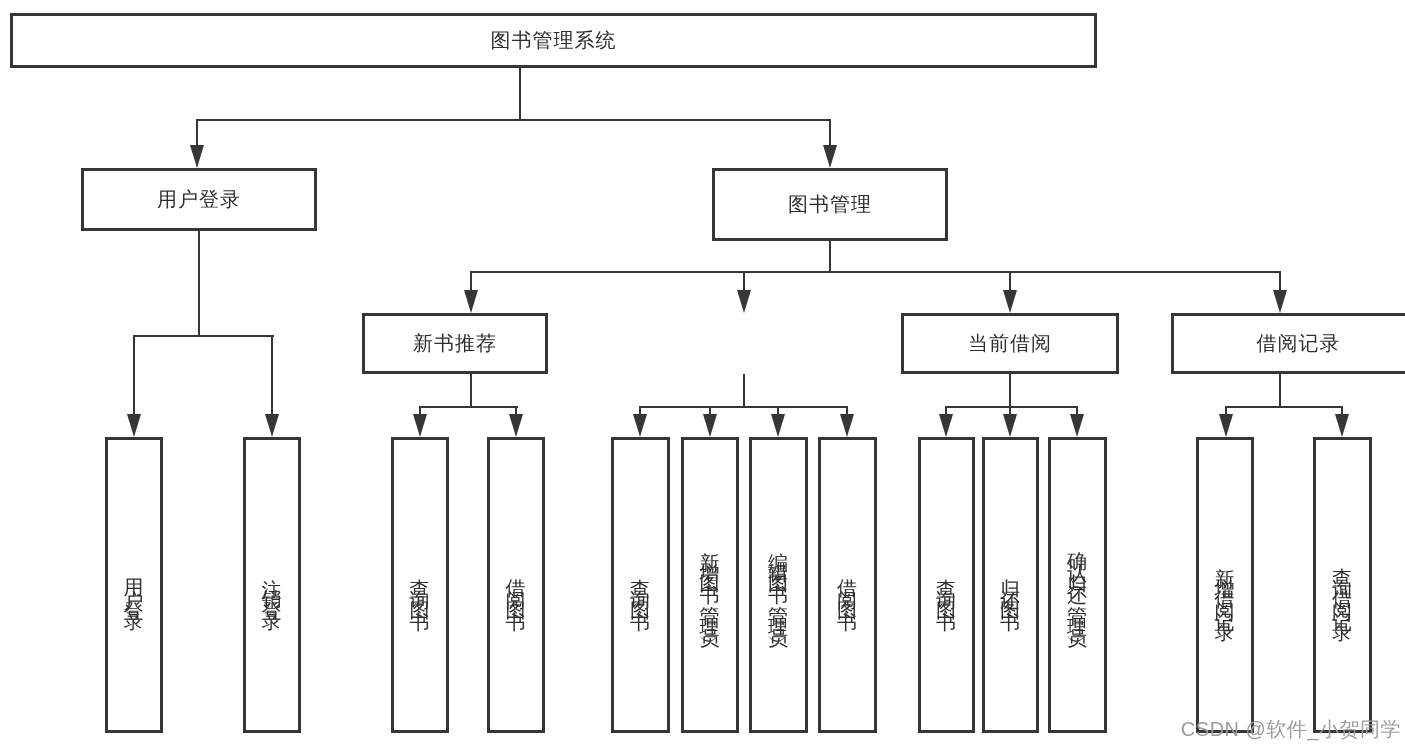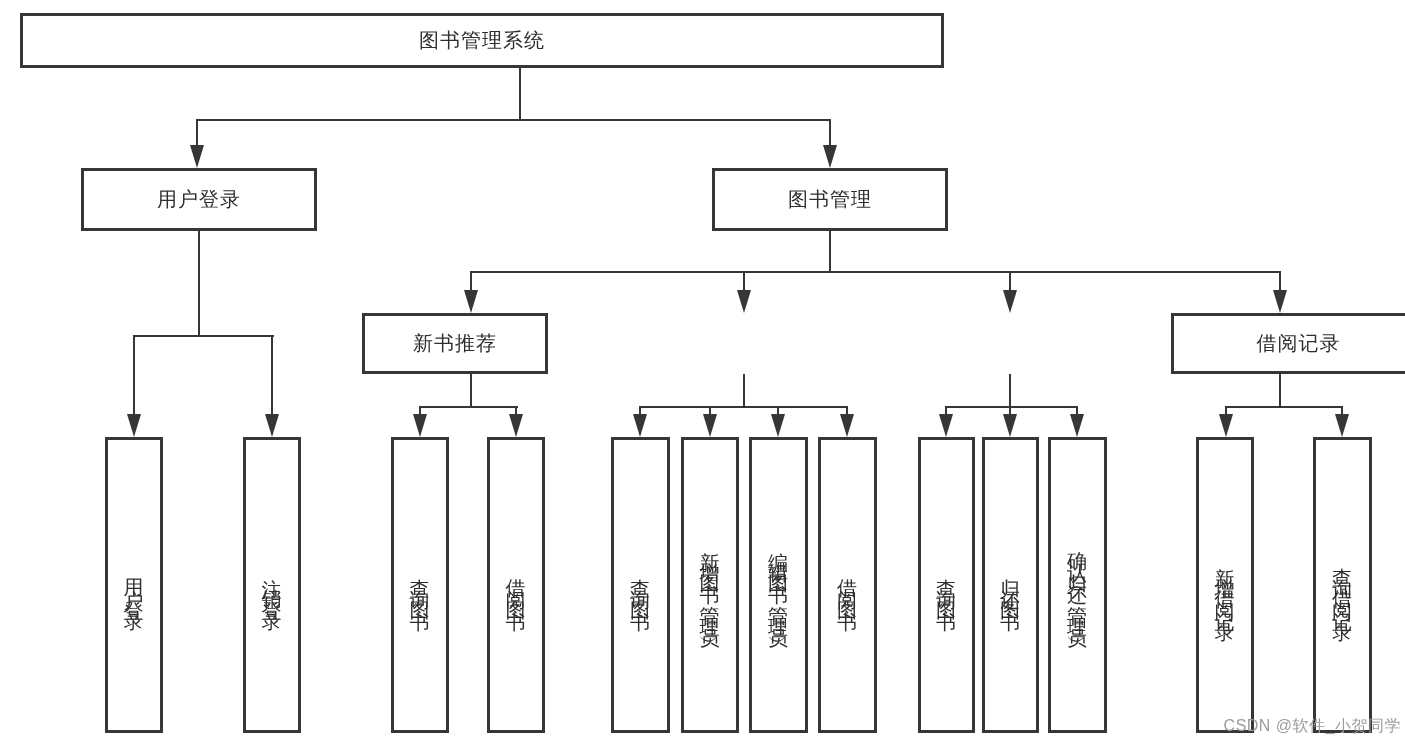--- a/index.html
+++ b/index.html
@@ -44,21 +44,21 @@
     position: absolute;
     width: 0; height: 0;
     border-left: 7px solid transparent;
     border-right: 7px solid transparent;
     border-top: 23px solid var(--line);
   }
   .watermark {
     position: absolute;
     top: 716px;
     right: 4px;
-    font-size: 16px;
+    font-size: 20px;
     color: var(--watermark);
     letter-spacing: 0.5px;
     white-space: nowrap;
   }
 </style>
 </head>
 <body>
 
 <div class="canvas">
 
@@ -114,33 +114,36 @@
   <div class="arrow" style="left:1003px;top:414px"></div>
   <div class="arrow" style="left:1070px;top:414px"></div>
 
   <div class="vl" style="left:1279px;top:374px;height:33px"></div>
   <div class="hl" style="left:1225px;top:406px;width:118px"></div>
   <div class="vl" style="left:1225px;top:406px;height:12px"></div>
   <div class="vl" style="left:1341px;top:406px;height:12px"></div>
   <div class="arrow" style="left:1219px;top:414px"></div>
   <div class="arrow" style="left:1335px;top:414px"></div>
 
-  <div class="box hbox" style="left:20px;top:13px;width:924px;height:55px">
+  <div class="box hbox" style="left:10px;top:13px;width:1087px;height:55px">
     <span>图书管理系统</span>
   </div>
 
   <div class="box hbox" style="left:81px;top:168px;width:236px;height:63px">
     <span>用户登录</span>
   </div>
-  <div class="box hbox" style="left:712px;top:168px;width:236px;height:63px">
+  <div class="box hbox" style="left:712px;top:168px;width:236px;height:73px">
     <span>图书管理</span>
   </div>
 
   <div class="box hbox" style="left:362px;top:313px;width:186px;height:61px">
     <span>新书推荐</span>
+  </div>
+  <div class="box hbox" style="left:901px;top:313px;width:218px;height:61px">
+    <span>当前借阅</span>
   </div>
   <div class="box hbox" style="left:1171px;top:313px;width:255px;height:61px">
     <span>借阅记录</span>
   </div>
 
   <div class="box leaf" style="left:105px;top:437px;width:58px;height:296px">
     <span class="vtext">用户登录</span>
   </div>
   <div class="box leaf" style="left:243px;top:437px;width:58px;height:296px">
     <span class="vtext">注销登录</span>

